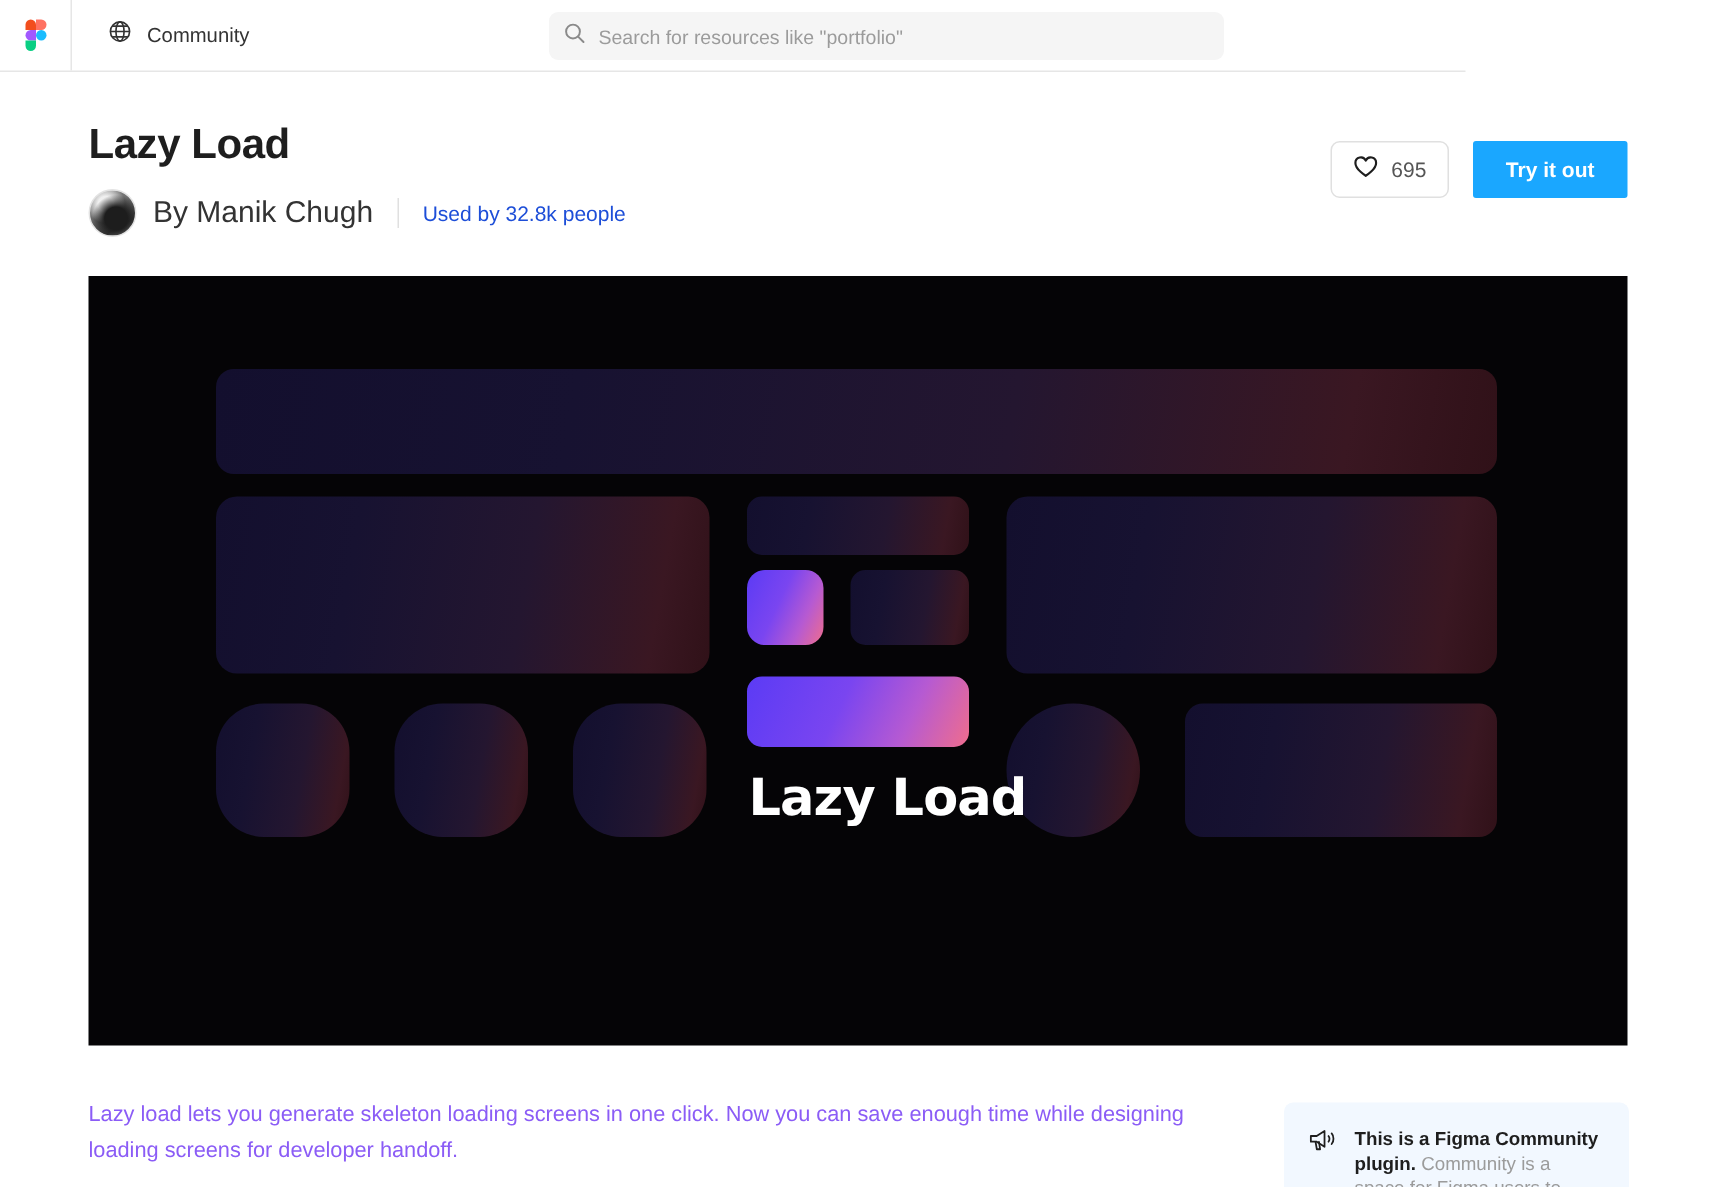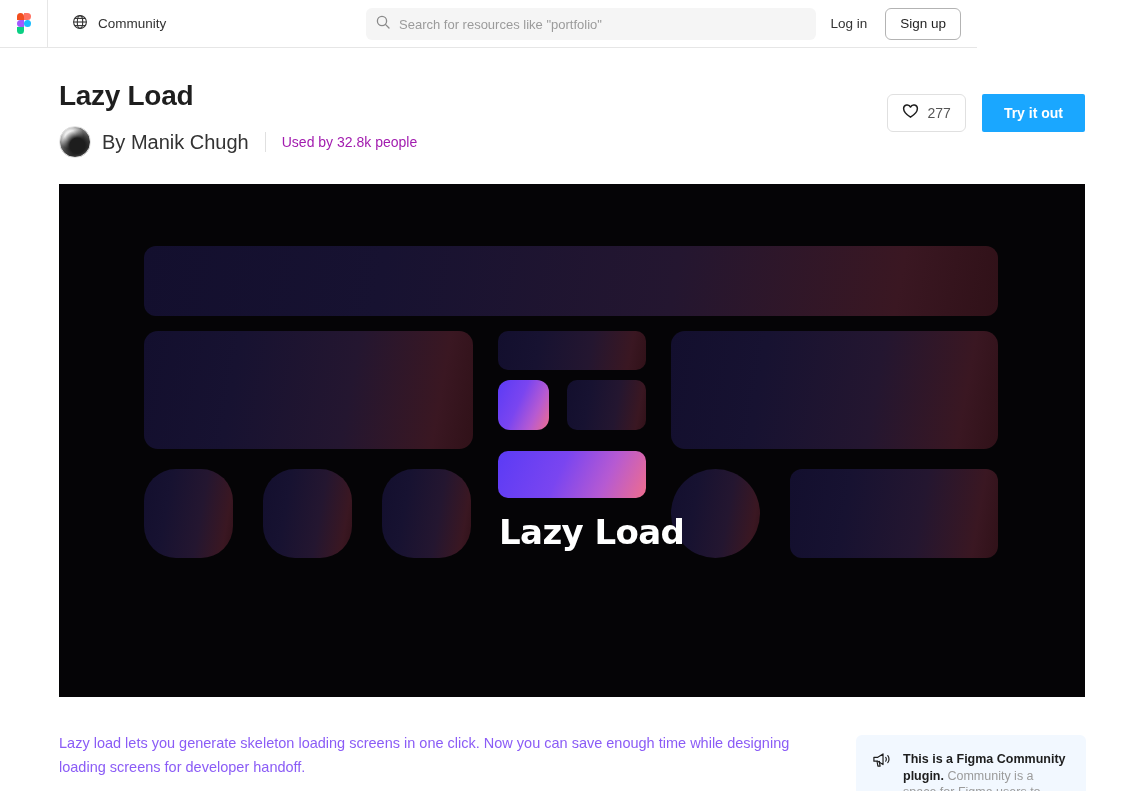--- a/index.html
+++ b/index.html
@@ -86,21 +86,21 @@
       linear-gradient(150deg, #9a9a9a 0%, #6d6d6d 40%, #3b3b3b 75%, #d6d6d6 100%);
     border: 1px solid #e3e3e3;
   }
   .author {
     margin-left: 11px; font-size: 20px; color: #333; font-weight: 500;
     cursor: pointer;
   }
   .byline-div {
     width: 1px; height: 20px; background: #e0e0e0; margin: 0 16px;
   }
-  .used-by { font-size: 14px; color: #a21caf; }
+  .used-by { font-size: 14px; color: #1d4ed8; }
 
   .actions { display: flex; align-items: center; gap: 16px; margin-top: 16px; }
   .like-btn {
     height: 38px; min-width: 76px; padding: 0 14px;
     background: #fff; border: 1px solid #e0e0e0; border-radius: 6px;
     display: flex; align-items: center; gap: 9px; cursor: pointer;
   }
   .like-count { font-size: 14px; color: #555; font-weight: 500; }
   .try-btn {
     height: 38px; padding: 0 22px;
@@ -183,45 +183,41 @@
   <div class="search-wrap">
     <span>
       <svg width="14" height="14" viewBox="0 0 14 14" fill="none" stroke="#8a8a8a" stroke-width="1.3">
         <circle cx="6" cy="6" r="4.6"></circle>
         <line x1="9.4" y1="9.4" x2="13" y2="13" stroke-linecap="round"></line>
       </svg>
     </span>
     <input class="search-input" type="text" placeholder="Search for resources like &quot;portfolio&quot;" style="">
   </div>
 
-  <div class="header-right">
-    <button class="login-link">Log in</button>
-    <button class="signup-btn">Sign up</button>
-  </div>
 </div>
 
 <div class="title-row">
   <div>
     <div class="page-title">Lazy Load</div>
     <div class="byline">
       <div class="avatar"></div>
       <span class="author">By Manik Chugh</span>
       <span class="byline-div"></span>
       <span class="used-by">Used by 32.8k people</span>
     </div>
   </div>
 
   <div class="actions">
     <div class="like-btn">
       <span>
         <svg width="17" height="16" viewBox="0 0 17 16" fill="none" stroke="#1e1e1e" stroke-width="1.45">
           <path d="M8.5 14.2S1.6 10 1.6 5.6A3.6 3.6 0 0 1 8.5 4.1 3.6 3.6 0 0 1 15.4 5.6C15.4 10 8.5 14.2 8.5 14.2z" stroke-linejoin="round"></path>
         </svg>
       </span>
-      <span class="like-count">277</span>
+      <span class="like-count">695</span>
     </div>
     <button class="try-btn">Try it out</button>
   </div>
 </div>
 
 <div class="hero">
   <div id="skeleton-blocks">
       <div class="sk sk-dark" style="left: 85px; top: 62px; width: 854px; height: 70px; border-radius: 12px;"></div>
       <div class="sk sk-dark" style="left: 85px; top: 147px; width: 329px; height: 118px; border-radius: 14px;"></div>
       <div class="sk sk-dark" style="left: 439px; top: 147px; width: 148px; height: 39px; border-radius: 10px;"></div>

